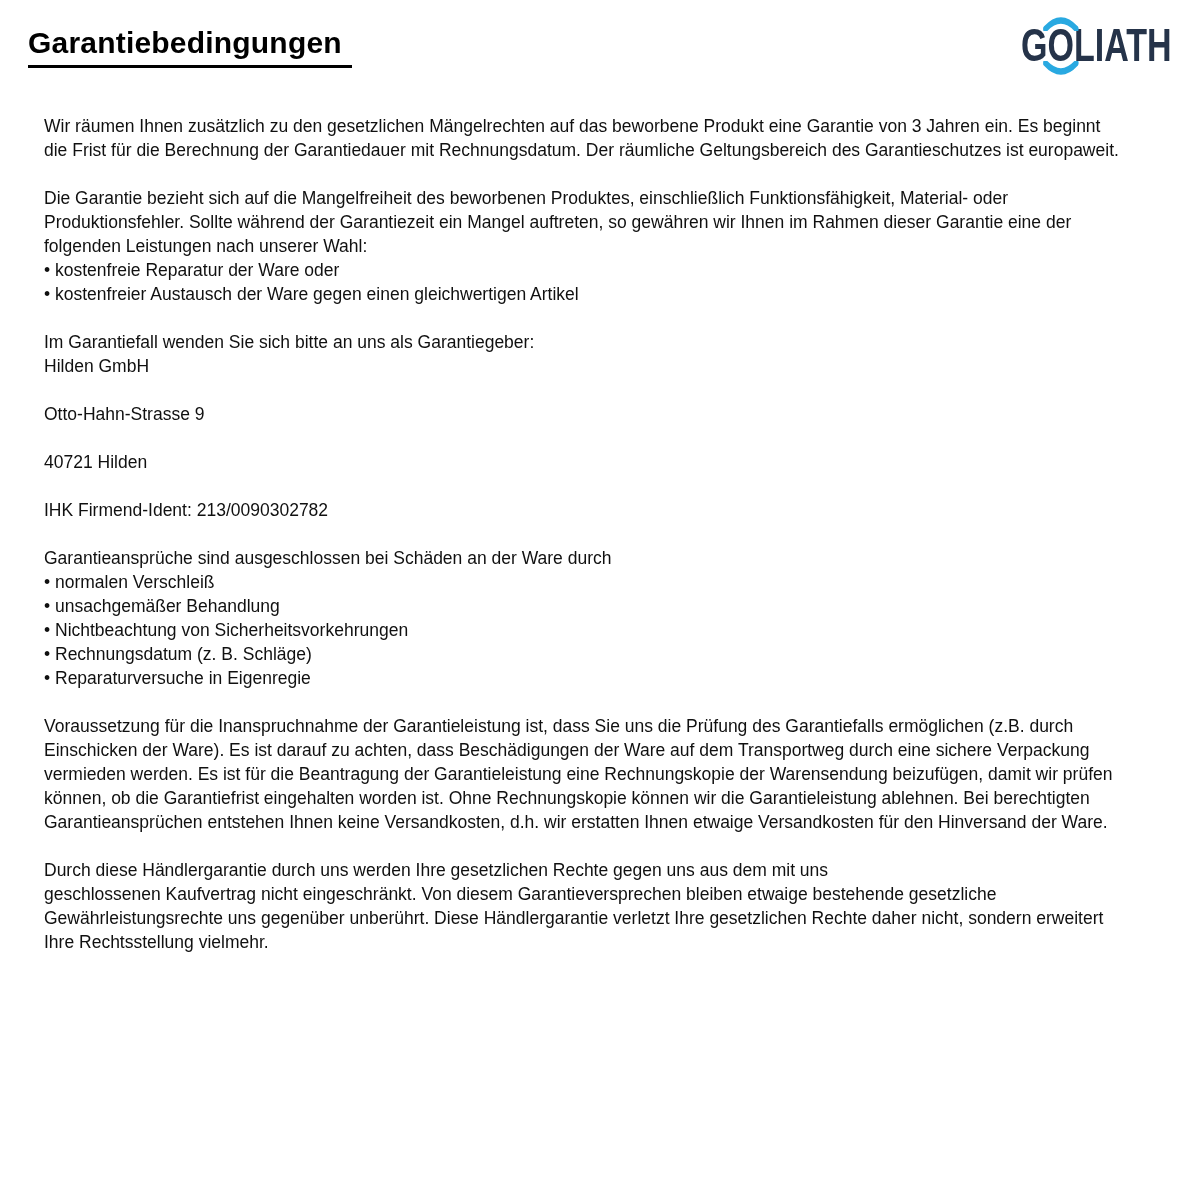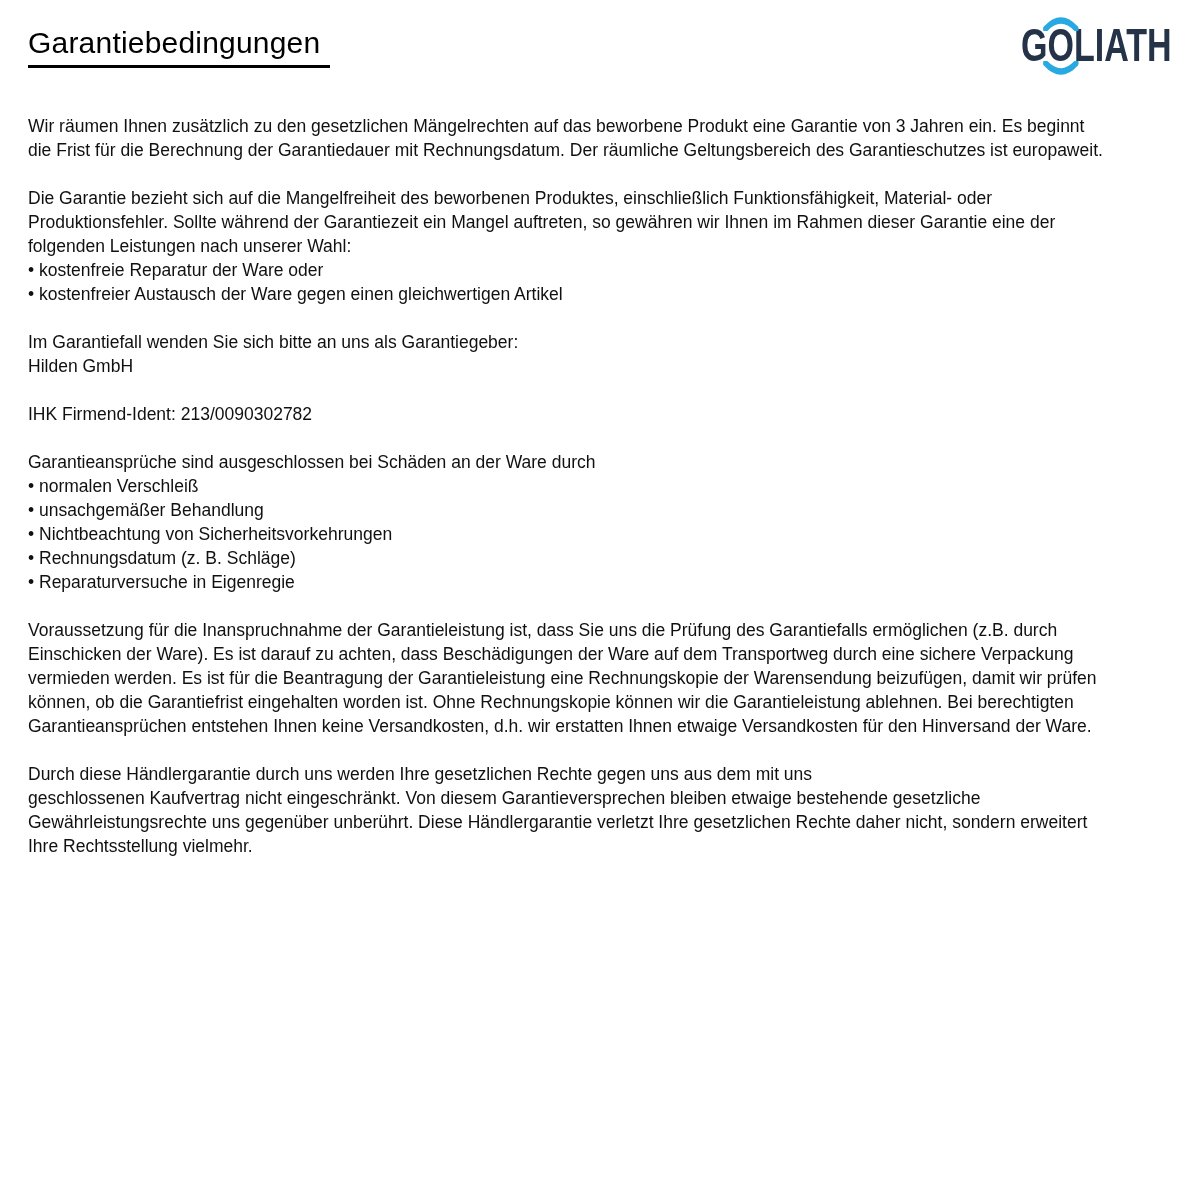--- a/index.html
+++ b/index.html
@@ -19,21 +19,21 @@
   }
   .doc-header {
     position: relative;
     height: 72px;
     margin-bottom: 22px;
   }
   .doc-title {
     display: inline-block;
     margin: 6px 0 0 0;
     font-size: 30px;
-    font-weight: normal;
+    font-weight: bold;
     color: #000000;
     letter-spacing: 0.2px;
     border-bottom: 3px solid #000000;
     padding: 0 10px 5px 0;
   }
   .logo {
     position: absolute;
     top: 2px;
     right: 0;
     display: flex;
@@ -54,21 +54,21 @@
     position: absolute;
     left: 50%;
     transform: translateX(-50%);
     width: 48px;
     height: 14px;
     pointer-events: none;
   }
   .logo-arc-top { top: -5px; }
   .logo-arc-bottom { bottom: -7px; }
   .doc-body p {
-    margin: 0 0 24px 0;
+    margin: 0 0 24px 16px;
     font-size: 17.5px;
     line-height: 24px;
     white-space: pre-line;
     color: #101010;
   }
   .doc-body p.heading-bold {
     font-weight: normal;
     margin-bottom: 0;
   }
   .doc-body p.follows-heading {
@@ -106,21 +106,23 @@
     <p>Die Garantie bezieht sich auf die Mangelfreiheit des beworbenen Produktes, einschließlich Funktionsfähigkeit, Material- oder
 Produktionsfehler. Sollte während der Garantiezeit ein Mangel auftreten, so gewähren wir Ihnen im Rahmen dieser Garantie eine der
 folgenden Leistungen nach unserer Wahl:
 • kostenfreie Reparatur der Ware oder
 • kostenfreier Austausch der Ware gegen einen gleichwertigen Artikel</p>
 
     <p class="heading-bold">Im Garantiefall wenden Sie sich bitte an uns als Garantiegeber:</p>
 
     <p class="follows-heading">Hilden GmbH</p>
 
+    <p>Otto-Hahn-Strasse 9</p>
 
+    <p>40721 Hilden</p>
 
 
 
 
 
     <p>IHK Firmend-Ident: 213/0090302782</p>
 
     <p>Garantieansprüche sind ausgeschlossen bei Schäden an der Ware durch
 • normalen Verschleiß
 • unsachgemäßer Behandlung

